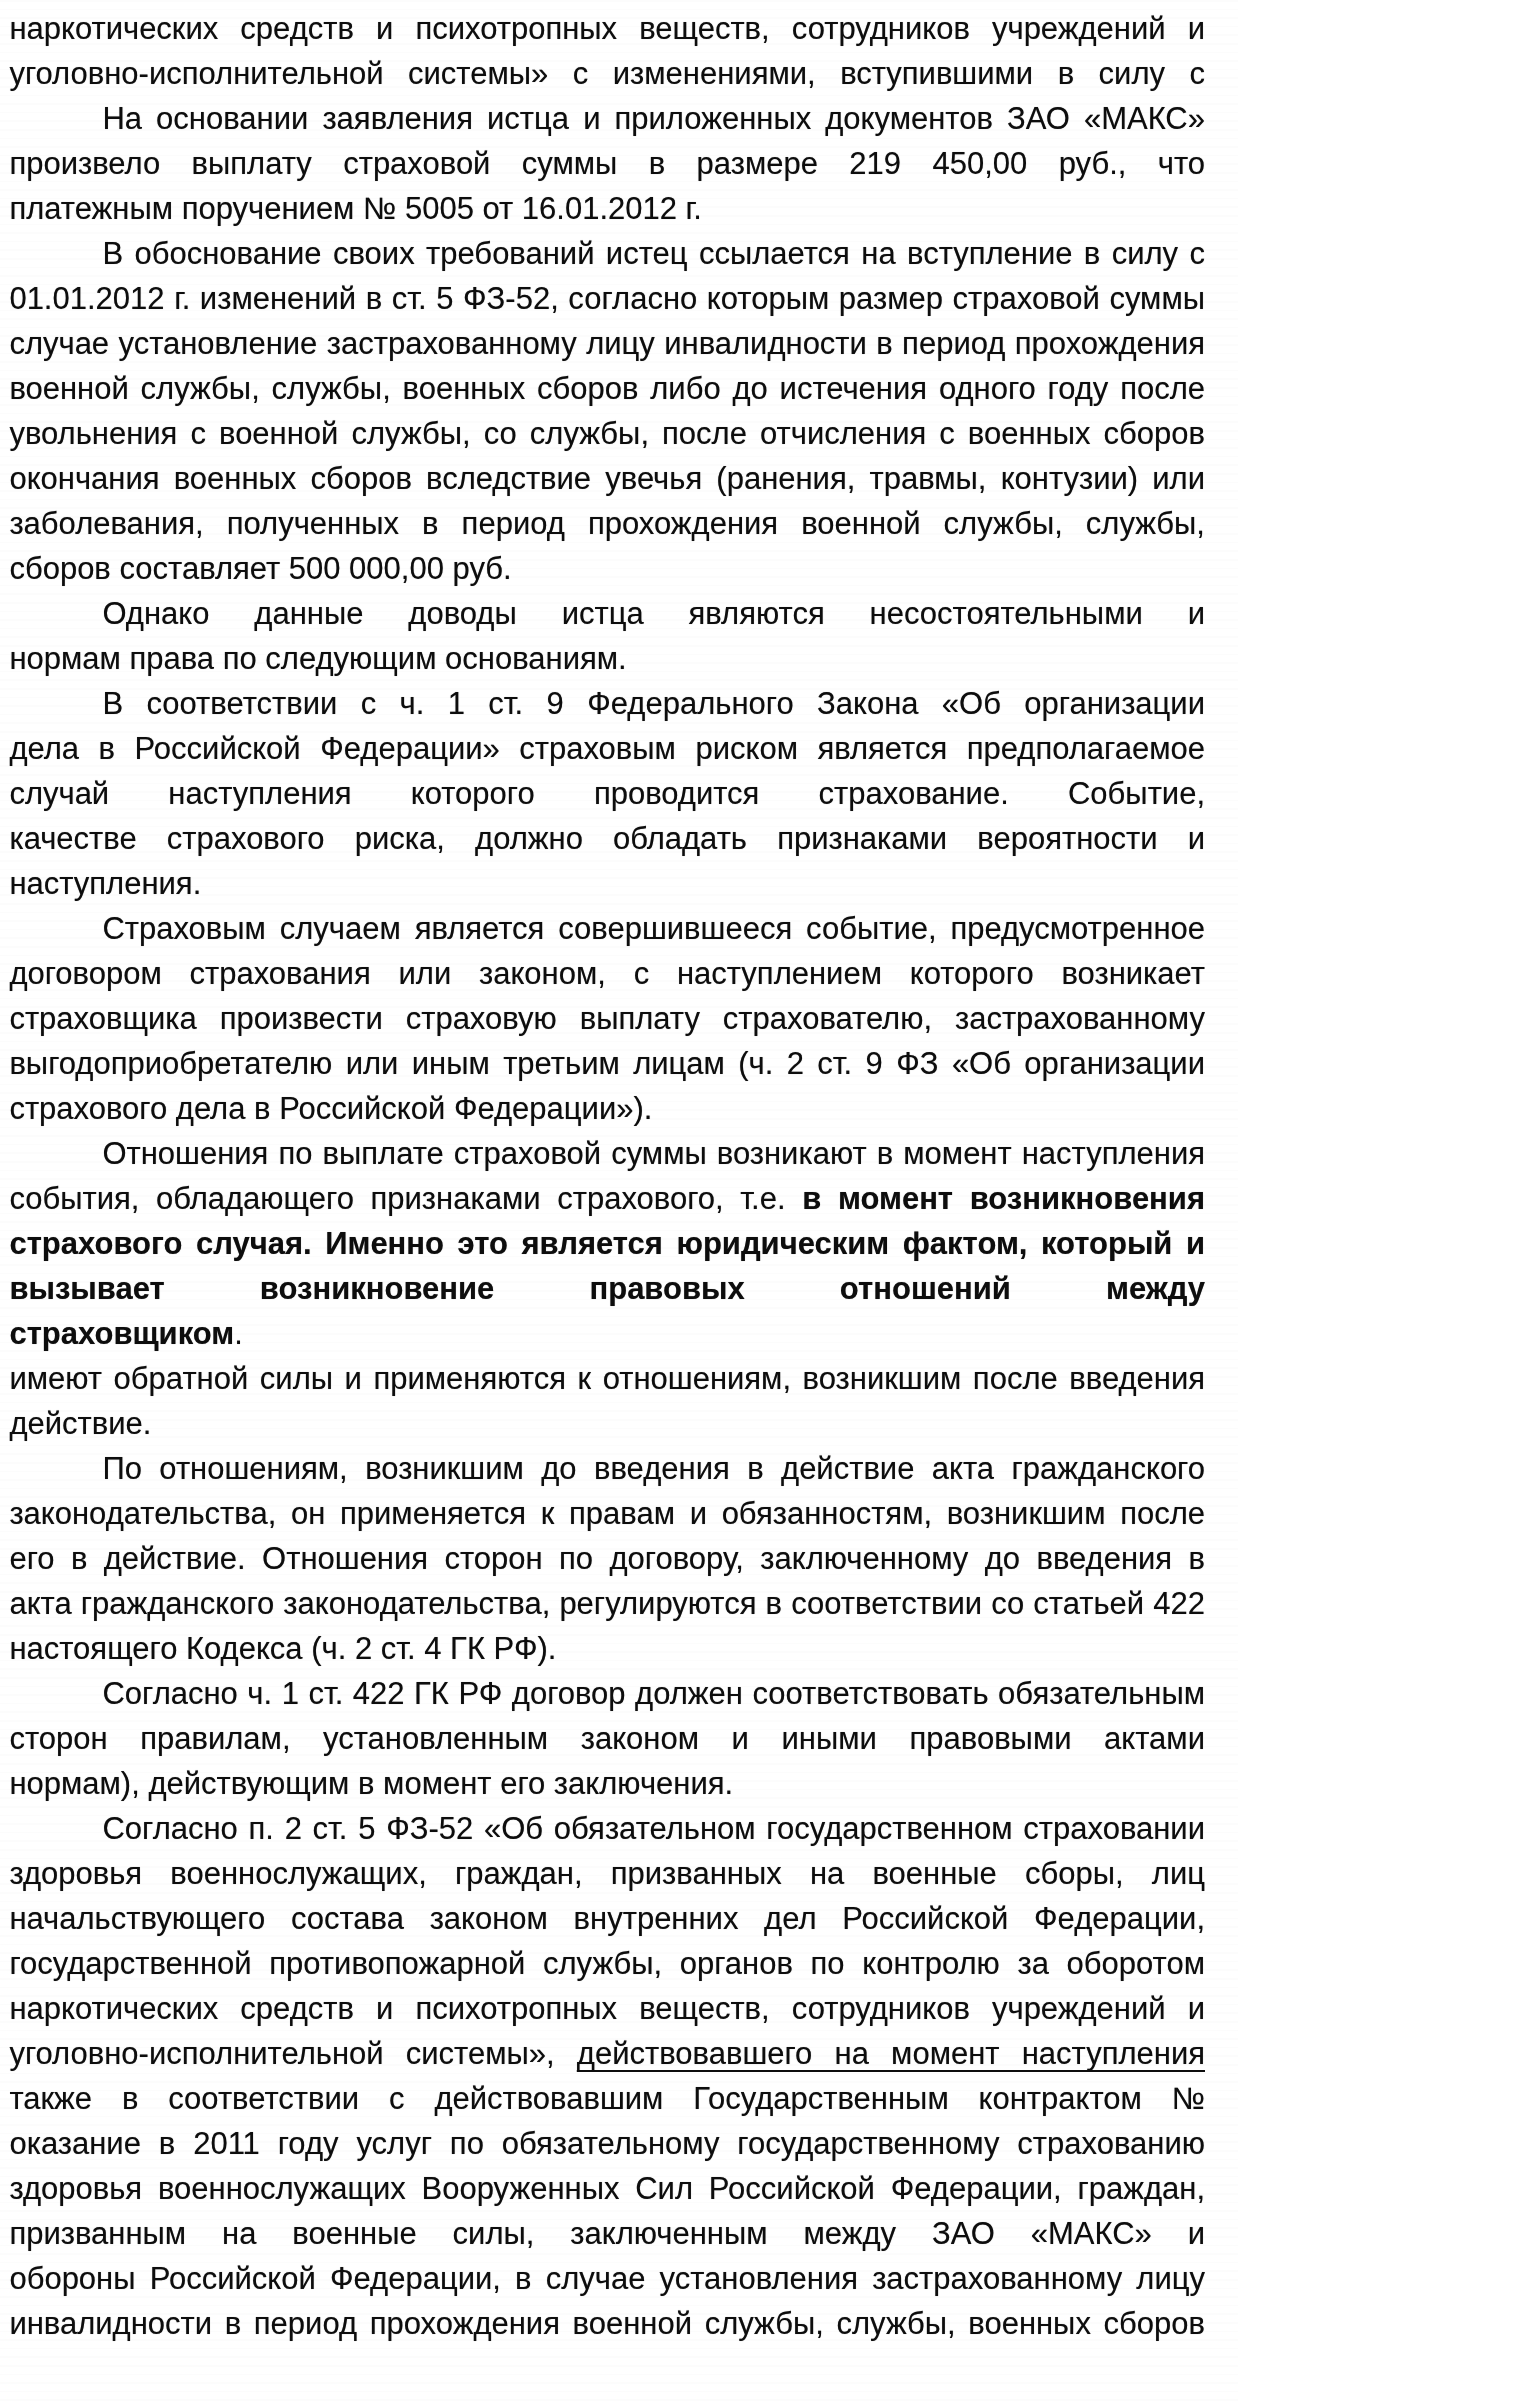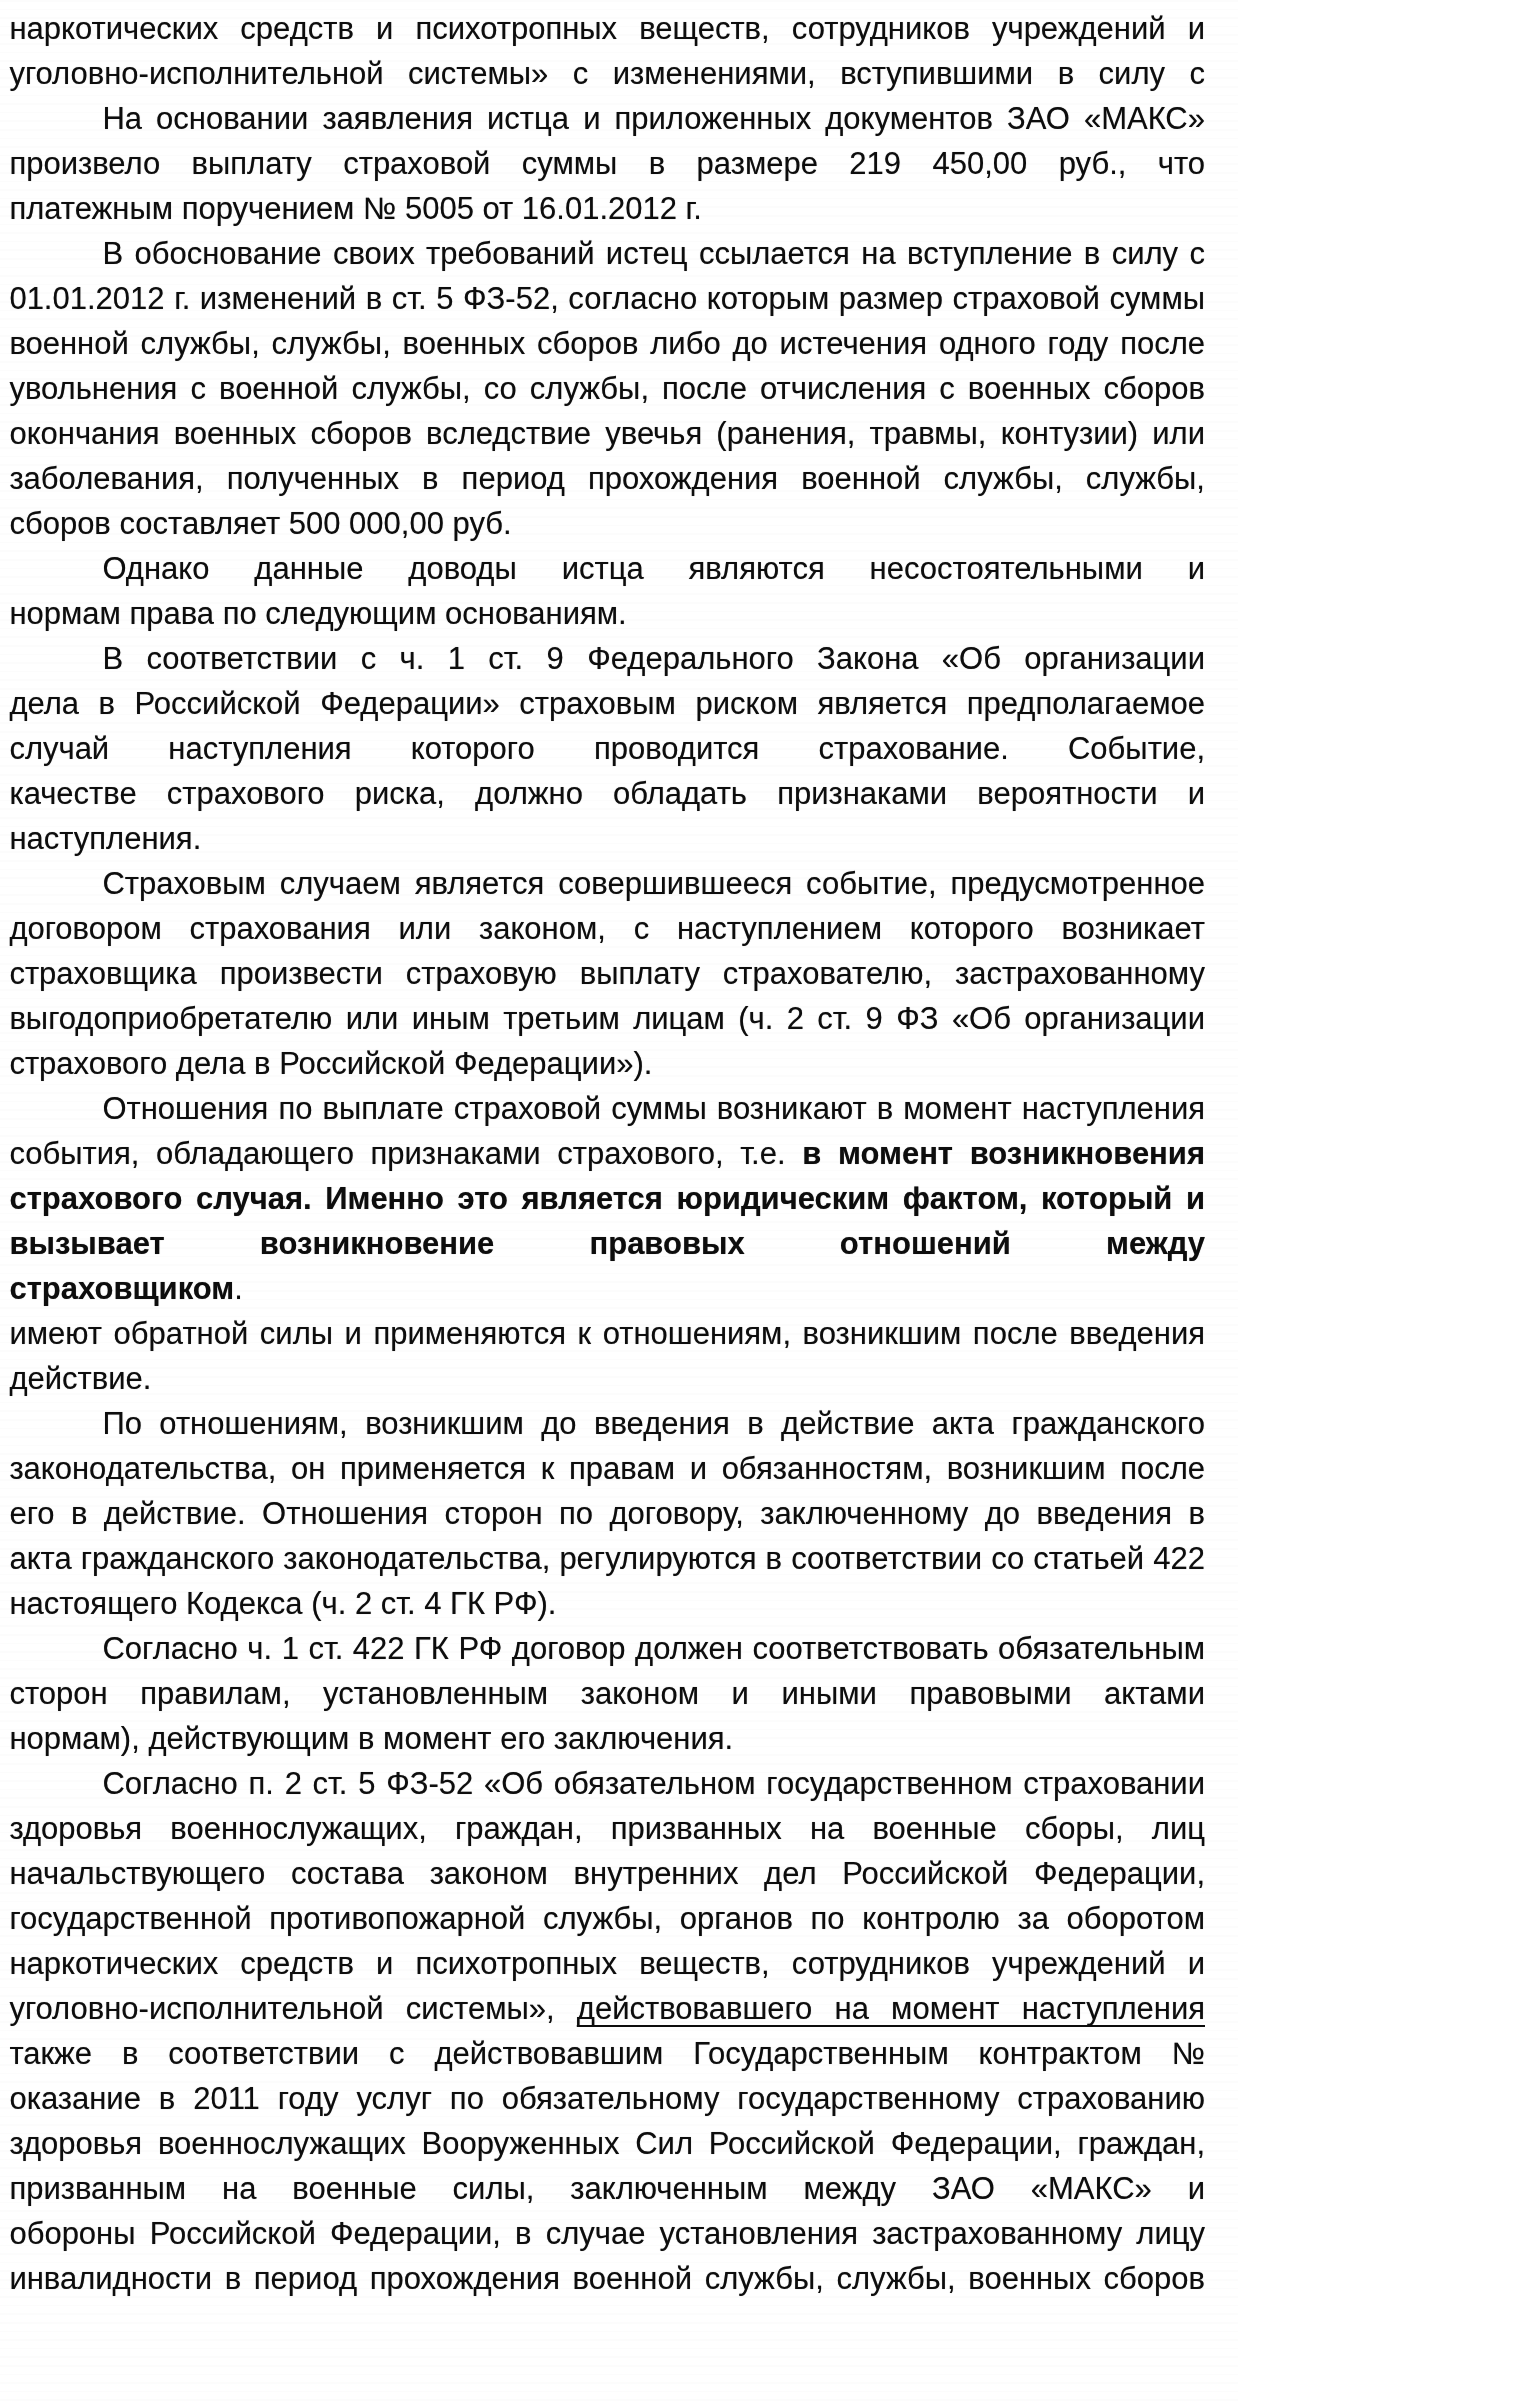--- a/index.html
+++ b/index.html
@@ -56,20 +56,21 @@
       <div class="line"><span class="">уголовно-исполнительной системы» с изменениями, вступившими в силу с 01.01.2012 г.</span></div>
     </div>
     <div class="para">
       <div class="line indent"><span class="">На основании заявления истца и приложенных документов ЗАО «МАКС»</span></div>
       <div class="line"><span class="">произвело выплату страховой суммы в размере 219 450,00 руб., что подтверждается</span></div>
       <div class="line last"><span class="">платежным поручением № 5005 от 16.01.2012 г.</span></div>
     </div>
     <div class="para">
       <div class="line indent"><span class="">В обоснование своих требований истец ссылается на вступление в силу с</span></div>
       <div class="line"><span class="">01.01.2012 г. изменений в ст. 5 ФЗ-52, согласно которым размер страховой суммы в</span></div>
+      <div class="line"><span class="">случае установление застрахованному лицу инвалидности в период прохождения</span></div>
       <div class="line"><span class="">военной службы, службы, военных сборов либо до истечения одного году после</span></div>
       <div class="line"><span class="">увольнения с военной службы, со службы, после отчисления с военных сборов или</span></div>
       <div class="line"><span class="">окончания военных сборов вследствие увечья (ранения, травмы, контузии) или</span></div>
       <div class="line"><span class="">заболевания, полученных в период прохождения военной службы, службы, военных</span></div>
       <div class="line last"><span class="">сборов составляет 500 000,00 руб.</span></div>
     </div>
     <div class="para">
       <div class="line indent"><span class="">Однако данные доводы истца являются несостоятельными и противоречащими</span></div>
       <div class="line last"><span class="">нормам права по следующим основаниям.</span></div>
     </div>

